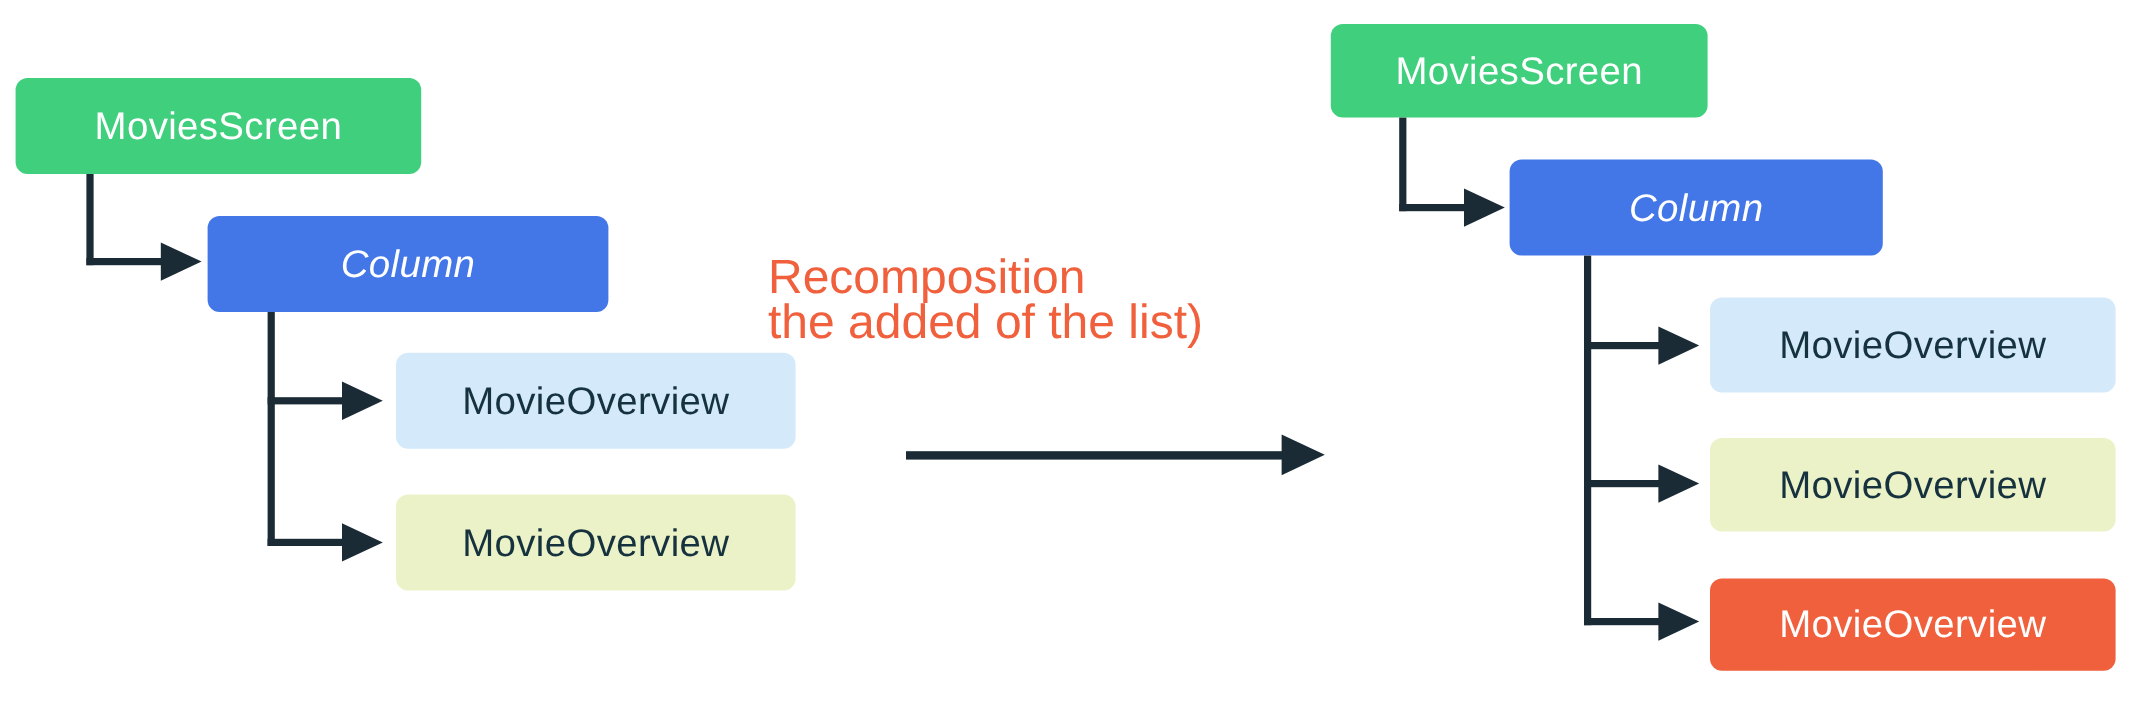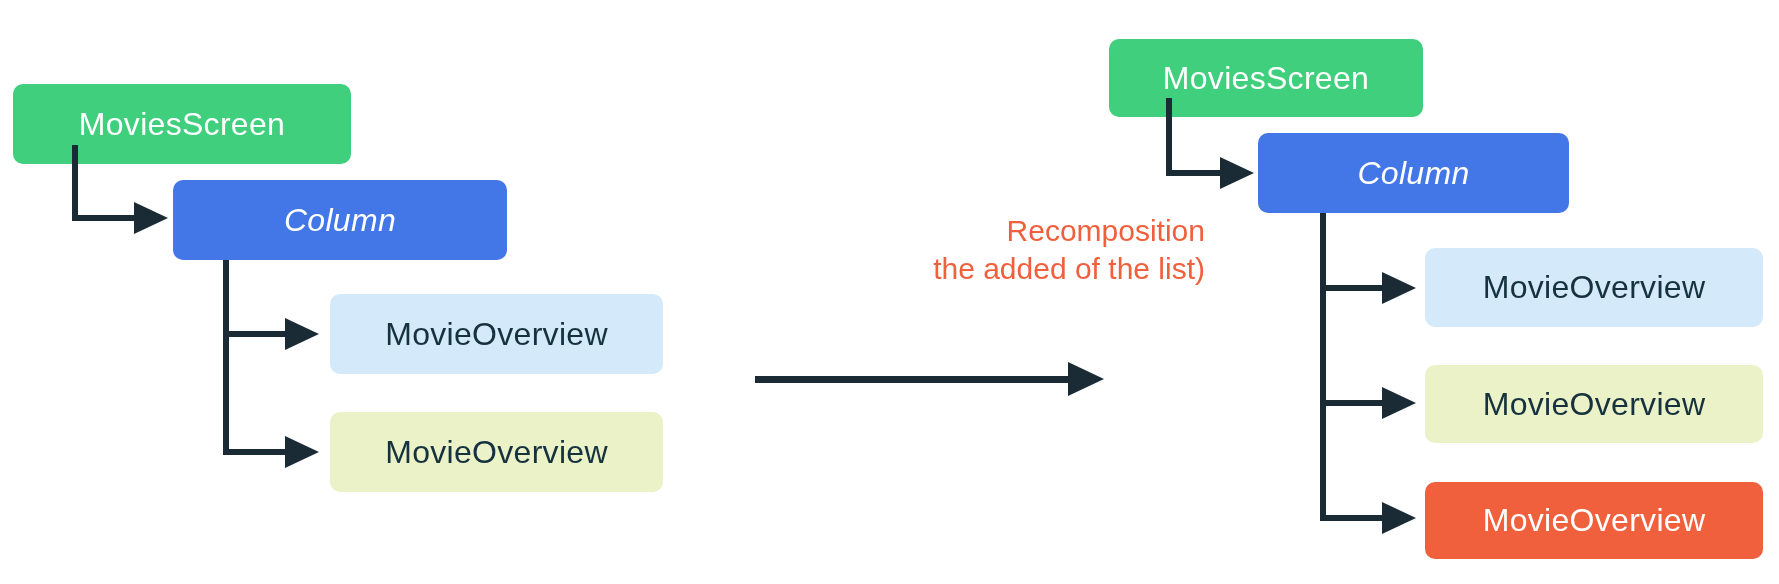--- a/index.html
+++ b/index.html
@@ -14,44 +14,44 @@
   .box {
     position: absolute;
     border-radius: 10px;
     display: flex;
     align-items: center;
     justify-content: center;
     font-size: 32px;
     letter-spacing: 0.3px;
     white-space: nowrap;
   }
-  .box.green      { background: var(--green);      color: var(--text-light); margin-top: 19px; }
+  .box.green      { background: var(--green);      color: var(--text-light); }
   .box.blue       { background: var(--blue);       color: var(--text-light); font-style: italic; }
   .box.light-blue { background: var(--light-blue); color: var(--text-dark); }
   .box.pale-green { background: var(--pale-green); color: var(--text-dark); }
   .box.orange     { background: var(--orange);     color: var(--text-light); }
   .line { position: absolute; background: var(--connector-dark); }
   .arrow-head {
     position: absolute;
     width: 0; height: 0;
     border-top: 16px solid transparent;
     border-bottom: 16px solid transparent;
     border-left: 34px solid var(--connector-dark);
   }
   .arrow-head.big {
     border-top-width: 17px;
     border-bottom-width: 17px;
     border-left-width: 36px;
   }
   .annotation {
     position: absolute;
     left: 640px; top: 212px; width: 565px;
-    text-align: right;
+    text-align: left;
     color: var(--annotation-orange);
-    font-size: 30px;
+    font-size: 40px;
     line-height: 38px;
   }
 </style>
 </head>
 <body>
 
 <div id="canvas">
 
   <div class="box green" style="left:13px; top:65px; width:338px; height:80px;">MoviesScreen</div>
 

